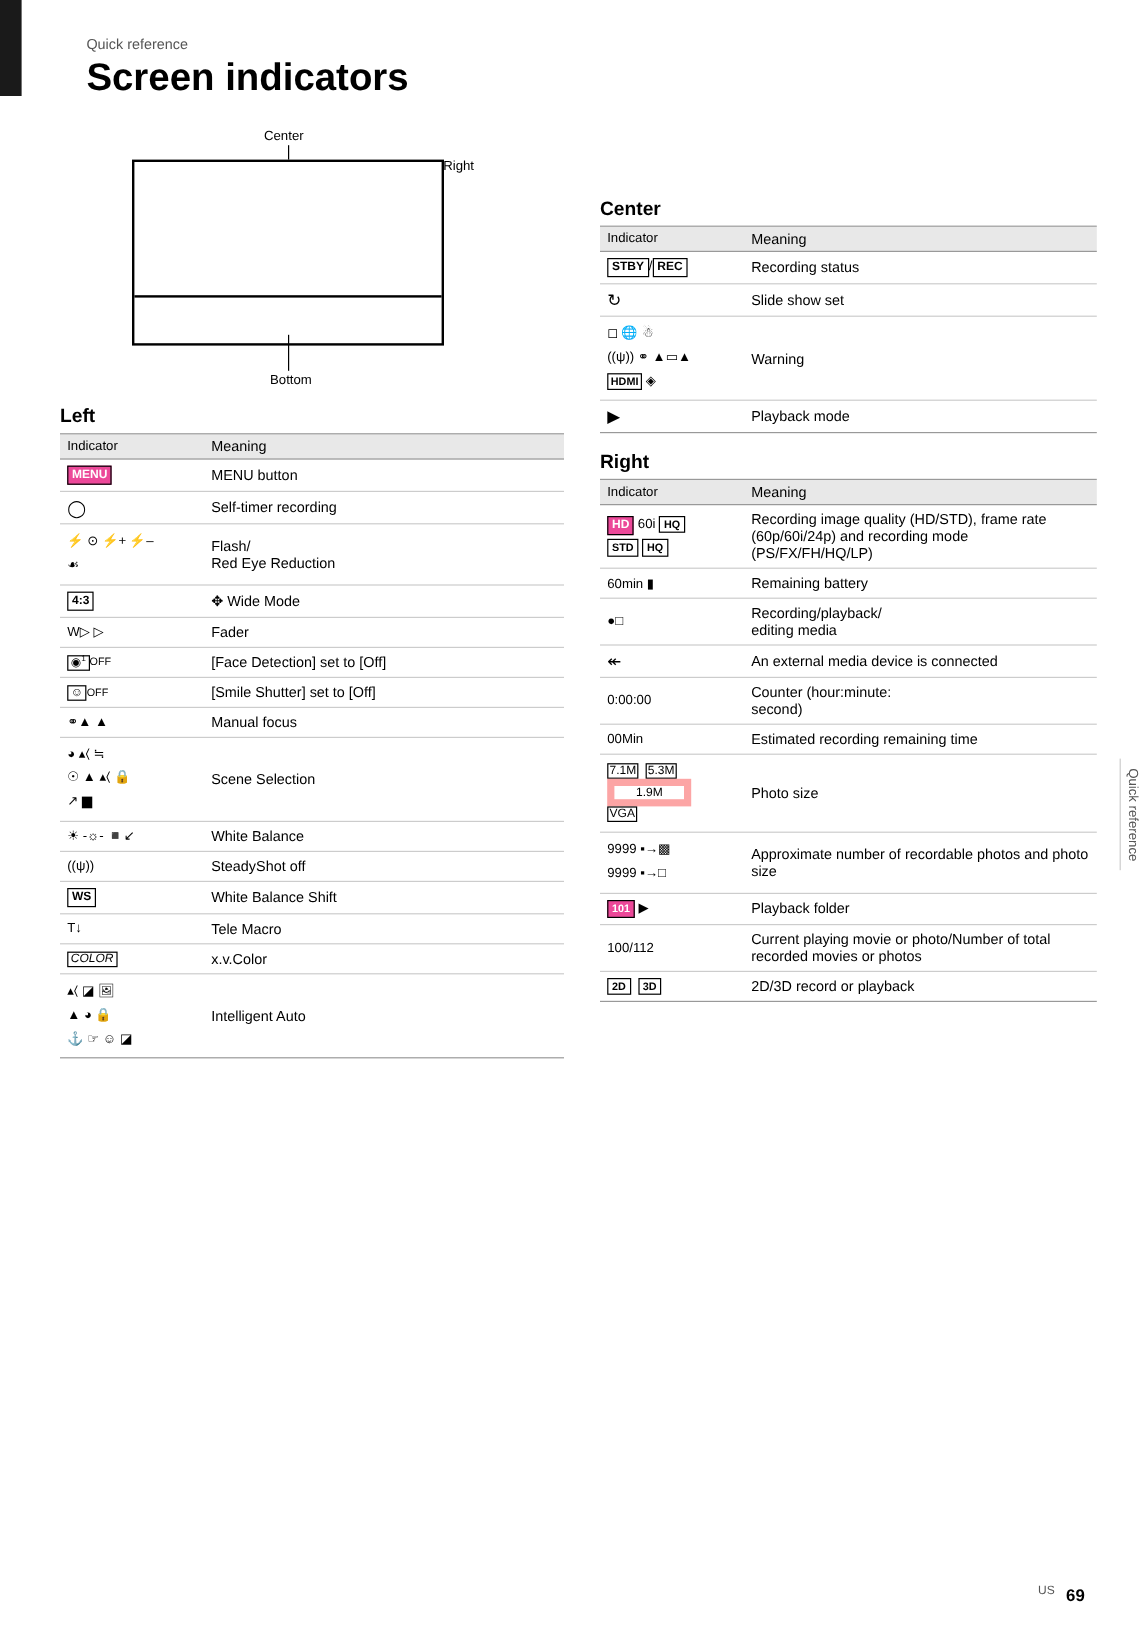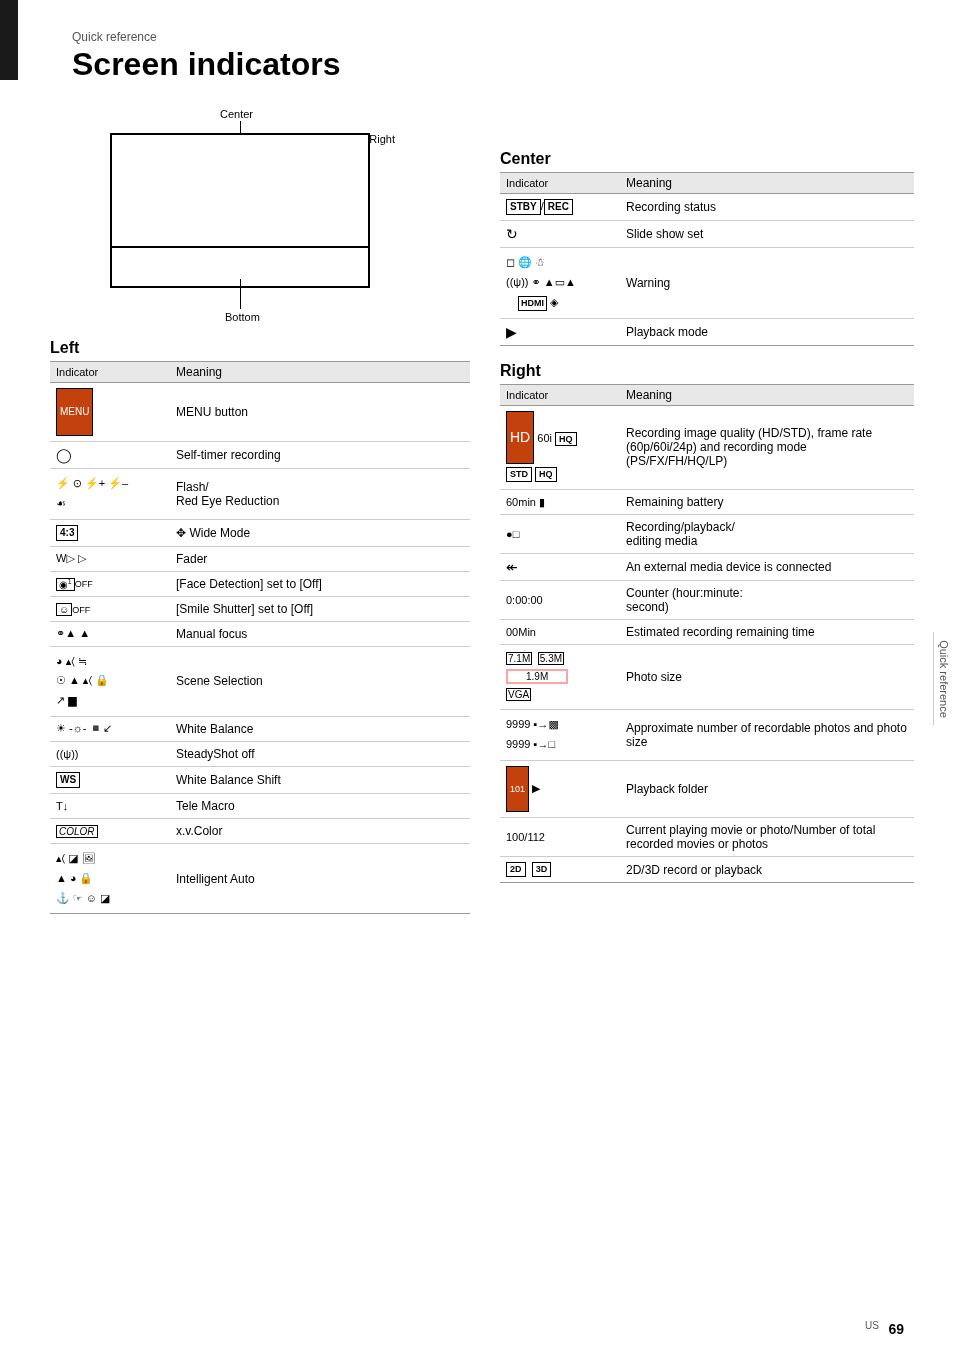--- a/index.html
+++ b/index.html
@@ -178,34 +178,33 @@
       font-size: 10px;
       font-weight: bold;
       padding: 0 3px;
       line-height: 1.4;
       font-family: Arial, sans-serif;
     }
     .icon-box-filled {
       display: inline-block;
       border: 1.5px solid #000;
       font-size: 10px;
-      font-weight: normal;
-      padding: 16px 3px;
+      font-weight: bold;
+      padding: 0 3px;
       line-height: 1.4;
-      background: #c2410c;
+      background: #ec4899;
       color: #fff;
     }
     .icon-box-hdmi {
       display: inline-block;
       border: 1.5px solid #000;
       font-size: 9px;
       font-weight: bold;
       padding: 0 2px;
       line-height: 1.4;
-      margin-left: 12px;
     }
 
     
     .side-tab {
       position: absolute;
       right: 0;
       top: 50%;
       transform: translateY(-50%);
       writing-mode: vertical-rl;
       text-orientation: mixed;
@@ -372,21 +371,21 @@
       <table>
         <thead>
           <tr>
             <th class="indicator-cell">Indicator</th>
             <th class="meaning-cell">Meaning</th>
           </tr>
         </thead>
         <tbody>
           <tr>
             <td class="indicator-cell" style="font-size:11px; line-height:1.8;">
-              <span class="icon-box-filled" style="font-size:14px;">HD</span> 60i <span class="icon-box" style="font-size:9px;">HQ</span><br>
+              <span class="icon-box-filled" style="font-size:10px;">HD</span> 60i <span class="icon-box" style="font-size:9px;">HQ</span><br>
               <span class="icon-box" style="font-size:9px;">STD</span> <span class="icon-box" style="font-size:9px;">HQ</span>
             </td>
             <td class="meaning-cell">Recording image quality (HD/STD), frame rate (60p/60i/24p) and recording mode (PS/FX/FH/HQ/LP)</td>
           </tr>
           <tr>
             <td class="indicator-cell" style="font-size:11px;margin-left:44px;">60min ▮</td>
             <td class="meaning-cell">Remaining battery</td>
           </tr>
           <tr>
             <td class="indicator-cell" style="font-size:11px;">●□</td>
@@ -401,21 +400,21 @@
             <td class="meaning-cell">Counter (hour:minute:<br>second)</td>
           </tr>
           <tr>
             <td class="indicator-cell" style="font-size:11px;">00Min</td>
             <td class="meaning-cell">Estimated recording remaining time</td>
           </tr>
           <tr>
             <td class="indicator-cell" style="font-size:10px; line-height:1.8;">
               <span style="border:1px solid #000; padding:0 1px;">7.1M</span>&nbsp;
               <span style="border:1px solid #000; padding:0 1px;">5.3M</span>&nbsp;
-              <span style="border:2px solid #fca5a5; padding:0 18px;">1.9M</span><br>
+              <span style="border:6px solid #fca5a5; padding:0 18px;">1.9M</span><br>
               <span style="border:1px solid #000; padding:0 1px;">VGA</span>
             </td>
             <td class="meaning-cell">Photo size</td>
           </tr>
           <tr>
             <td class="indicator-cell" style="font-size:11px; line-height:1.8;">
               9999 ▪→▩<br>
               9999 ▪→□
             </td>
             <td class="meaning-cell">Approximate number of recordable photos and photo size</td>

